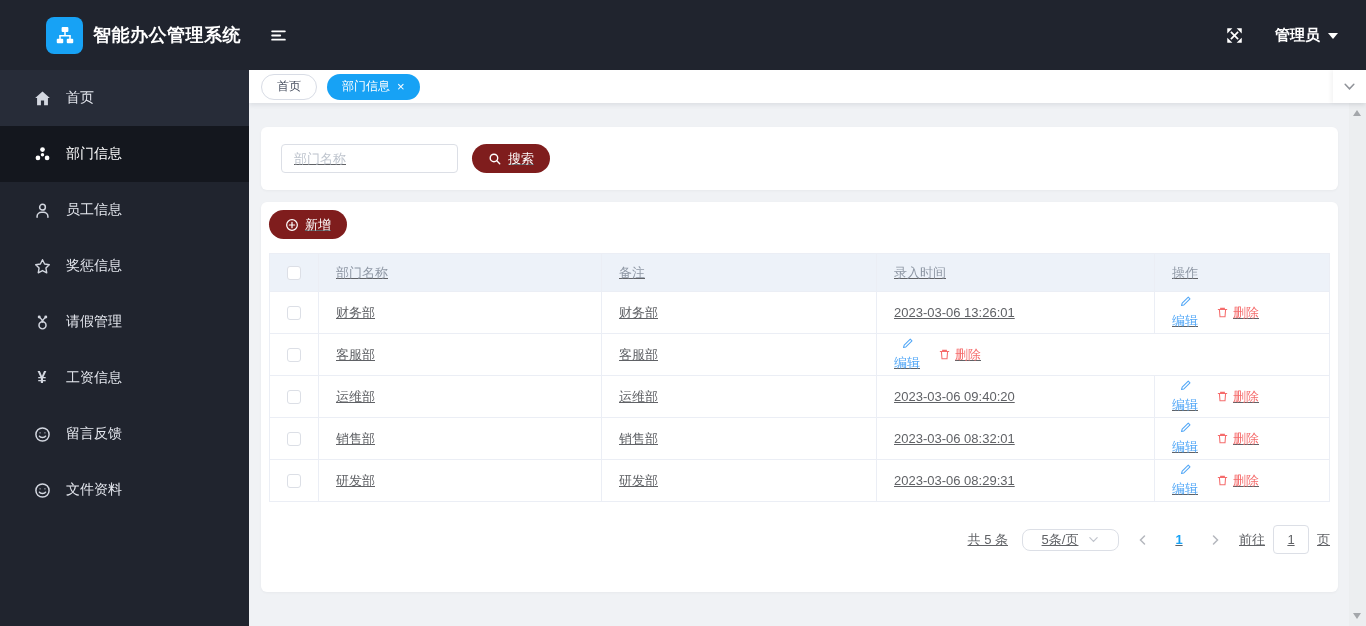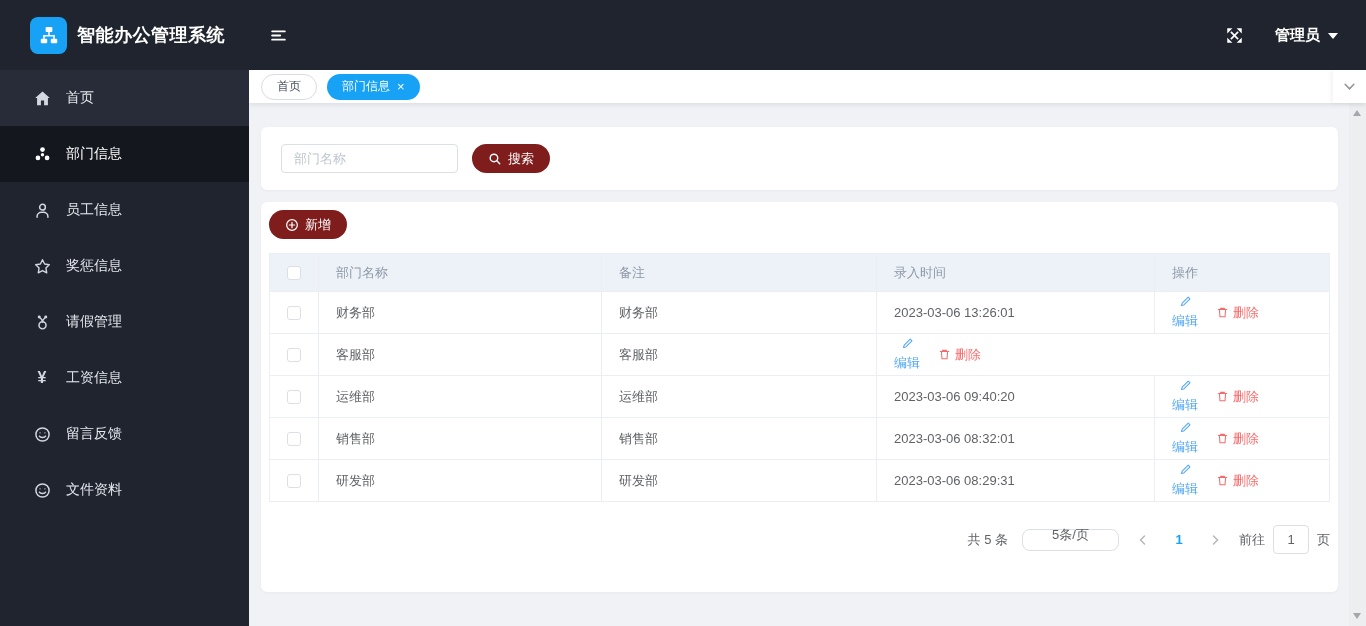--- a/index.html
+++ b/index.html
@@ -1,21 +1,21 @@
 <!DOCTYPE html>
 <html><head>
 <meta charset="utf-8">
 <style>
   * { margin:0; padding:0; box-sizing:border-box; }
   html,body { width:1366px; height:626px; overflow:hidden; }
   body { font-family:"Liberation Sans","DejaVu Sans",sans-serif; background:#f0f2f5; position:relative; color:#606266; }
 
   
   .header { position:absolute; top:0; left:0; width:1366px; height:70px; background:#20242e; display:flex; align-items:center; z-index:5; }
-  .brand { width:249px; display:flex; align-items:center; padding-left:30px; gap:10px; }
+  .brand { width:249px; display:flex; align-items:center; padding-left:46px; gap:10px; }
   .logo-box { width:37px; height:37px; background:#17a2f5; border-radius:8px; display:flex; align-items:center; justify-content:center; flex-shrink:0; }
   .app-title { color:#fff; font-size:18px; font-weight:bold; white-space:nowrap; letter-spacing:0.5px; }
   .hamburger { margin-left:21px; cursor:pointer; display:flex; align-items:center; }
   .header-spacer { flex:1; }
   .fullscreen { margin-right:32px; cursor:pointer; display:flex; align-items:center; }
   .user-dd { display:flex; align-items:center; gap:8px; margin-right:28px; cursor:pointer; }
   .user-name { color:#fff; font-size:15px; font-weight:bold; }
   .caret-down { width:0; height:0; border-left:5px solid transparent; border-right:5px solid transparent; border-top:6px solid #fff; margin-top:2px; }
 
   
@@ -29,21 +29,21 @@
 
   
   .tabbar { position:absolute; left:249px; top:70px; right:0; height:33px; background:#fff; box-shadow:0 2px 5px rgba(0,21,41,.09); display:flex; align-items:center; padding-left:12px; gap:10px; z-index:3; }
   .tab-pill { height:26px; display:flex; align-items:center; padding:0 15px; border-radius:13px; font-size:12px; cursor:pointer; }
   .tab-pill.plain { background:#fff; border:1px solid #d8dce5; color:#495060; }
   .tab-pill.active { background:#17a2f5; color:#fff; gap:7px; }
   .tab-close { font-size:13px; line-height:1; cursor:pointer; }
   .tab-dd-btn { position:absolute; right:0; top:0; height:33px; width:33px; background:#fff; display:flex; align-items:center; justify-content:center; box-shadow:-2px 0 4px rgba(0,0,0,.05); cursor:pointer; }
 
   
-  .content { position:absolute; left:249px; top:103px; right:17px; bottom:0; background:#f0f2f5; padding:24px 11px 0 12px; overflow:hidden; }
+  .content { position:absolute; left:249px; top:103px; right:17px; bottom:0; background:#f0f2f5; padding:24px 11px 0 12px; overflow:hidden;text-decoration:underline; }
   .card { background:#fff; border-radius:6px; box-shadow:0 1px 3px rgba(0,0,0,.04); }
   .search-card { height:63px; display:flex; align-items:center; padding:0 20px; gap:14px; }
   .search-input { width:177px; height:29px; border:1px solid #dcdfe6; border-radius:4px; padding:0 12px; font-size:13px; color:#606266; outline:none; font-family:inherit; }
   .search-input::placeholder { color:#bfc5ce; }
   .btn-blue { height:29px; background:#7f1d1d; color:#fff; border:none; border-radius:15px; padding:0 16px; font-size:13px; display:flex; align-items:center; gap:6px; cursor:pointer; font-family:inherit; }
 
   .table-card { margin-top:12px; height:390px; padding:8px; }
 
   
   .table { margin-top:14px; border:1px solid #ebeef5; border-bottom:none; font-size:13px; }
@@ -57,21 +57,21 @@
   .c-remark { width:275px; }
   .c-time { width:278px; }
   .c-ops { flex:1; gap:18px; }
   .checkbox { width:14px; height:14px; border:1px solid #dcdfe6; border-radius:3px; background:#fff; cursor:pointer; }
   .op-link { display:flex; align-items:center; gap:4px; font-size:13px; cursor:pointer; }
   .op-edit { color:#53a8f7;flex-direction:column; }
   .op-del { color:#f56c6c; }
 
   
   .pagination { display:flex; align-items:center; justify-content:flex-end; margin-top:23px; font-size:13px; color:#606266; gap:14px; }
-  .pg-select { width:97px; height:22px; border:1px solid #dcdfe6; border-radius:8px; display:flex; align-items:center; justify-content:center; gap:10px; color:#606266; cursor:pointer;flex-direction:column; }
+  .pg-select { width:97px; height:22px; border:1px solid #dcdfe6; border-radius:8px; display:flex; align-items:center; justify-content:center; gap:10px; color:#606266; cursor:pointer; }
   .pg-arrow { display:flex; align-items:center; justify-content:center; width:20px; cursor:pointer; }
   .pg-num { color:#17a2f5; font-weight:bold; width:24px; text-align:center; cursor:pointer; }
   .goto-wrap { display:flex; align-items:center; gap:8px; }
   .goto-input { width:36px; height:29px; border:1px solid #dcdfe6; border-radius:4px; text-align:center; font-size:13px; color:#606266; outline:none; font-family:inherit; }
 
   
   .scrollbar { position:absolute; right:0; top:103px; width:17px; bottom:0; background:#eceef0; }
   .sb-up { position:absolute; top:7px; left:4px; width:0; height:0; border-left:4.5px solid transparent; border-right:4.5px solid transparent; border-bottom:6px solid #a4a7ab; }
   .sb-down { position:absolute; bottom:7px; left:4px; width:0; height:0; border-left:4.5px solid transparent; border-right:4.5px solid transparent; border-top:6px solid #a4a7ab; }
 

